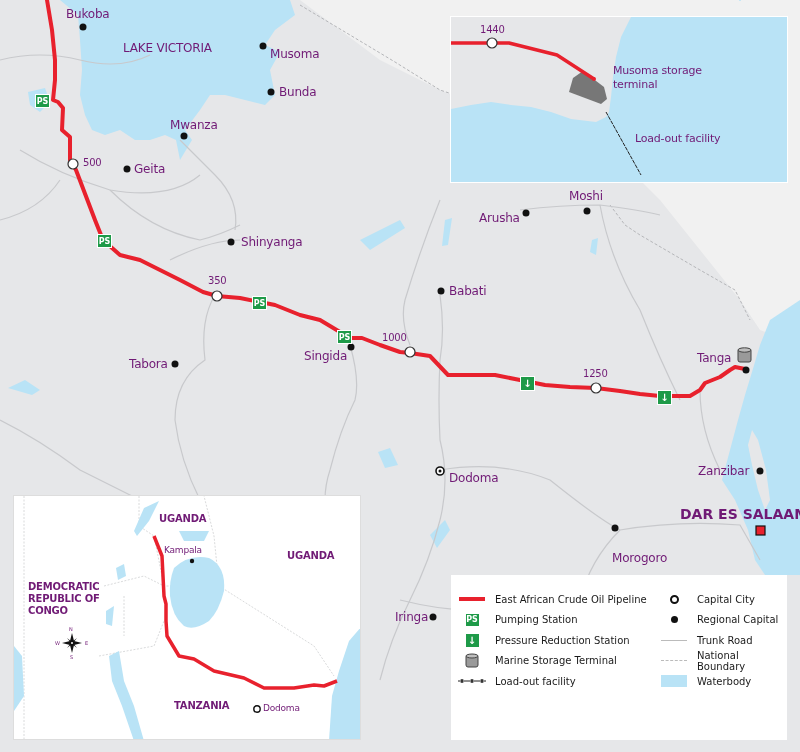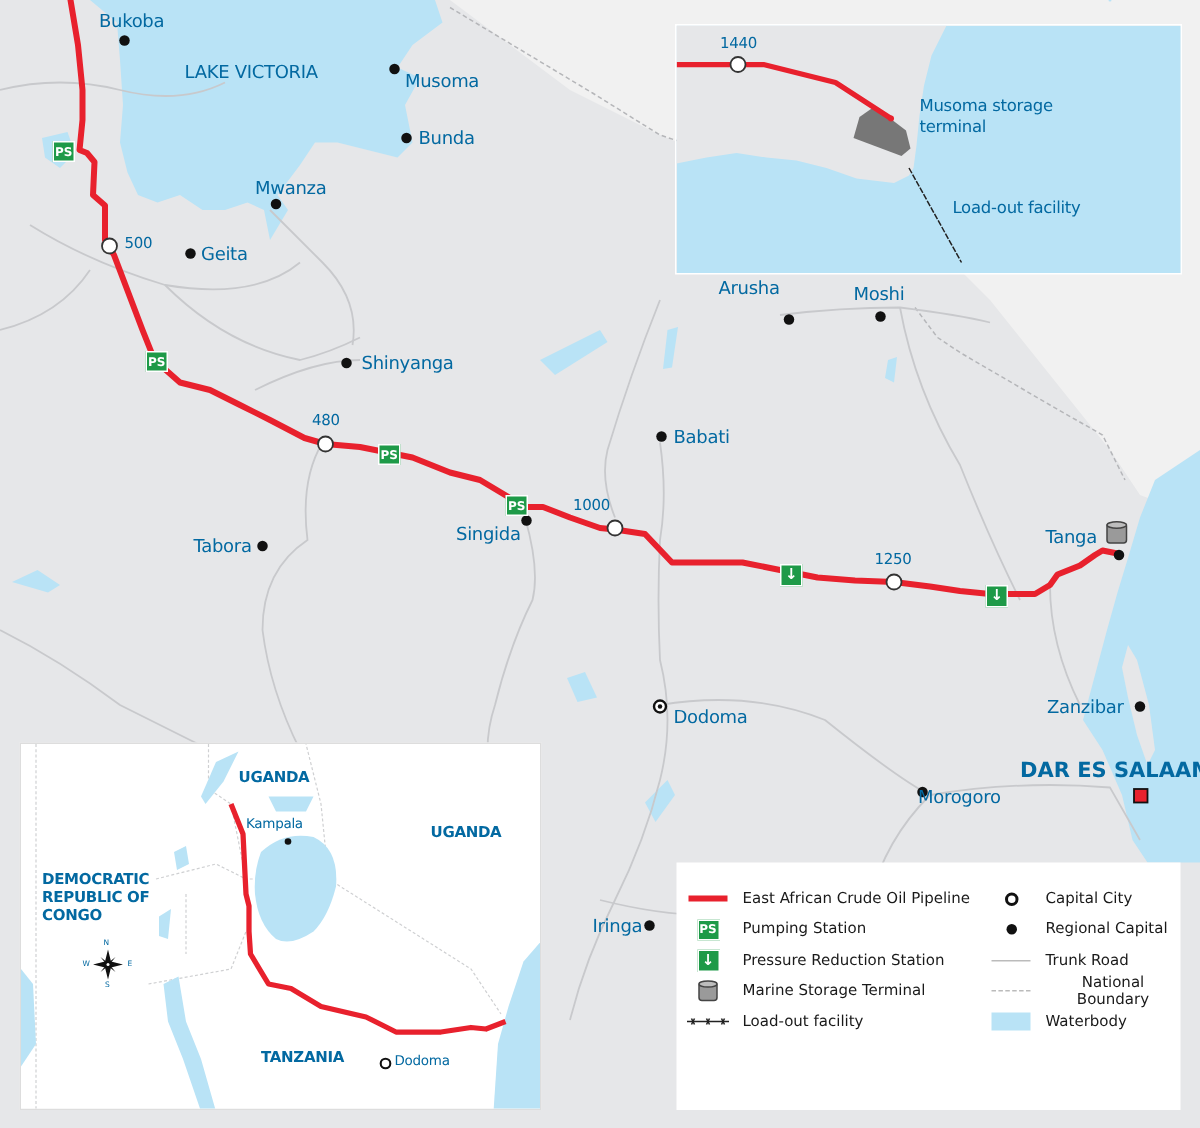--- a/index.html
+++ b/index.html
@@ -1,25 +1,25 @@
 <!DOCTYPE html>
 <html><head>
 <meta charset="utf-8">
 <style>
   * { box-sizing: border-box; margin: 0; padding: 0; }
   html, body { width: 800px; height: 752px; overflow: hidden; background: #e6e7e9; }
   body { font-family: "DejaVu Sans", sans-serif; position: relative; }
   #map { position: absolute; left: 0; top: 0; width: 800px; height: 752px; }
-  .lbl { position: absolute; font-size: 12px; color: #0369a1; white-space: nowrap; line-height: 1; letter-spacing: -0.2px; }
+  .lbl { position: absolute; font-size: 12px; color: #701a75; white-space: nowrap; line-height: 1; letter-spacing: -0.2px; }
   .lbl.small { font-size: 10px; }
   .lbl.bold { font-weight: bold; font-size: 14px; letter-spacing: 0; }
   .lbl.country { font-weight: bold; font-size: 10px; line-height: 1.15; }
   .inset-main { position: absolute; left: 13px; top: 495px; width: 348px; height: 245px; background: #fff; border: 1px solid #ddd; overflow: hidden; }
   .inset-detail { position: absolute; left: 450px; top: 16px; width: 338px; height: 167px; overflow: hidden; border: 1px solid #fff; }
-  .legend { position: absolute; left: 451px; top: 575px; width: 336px; height: 165px; background: #fff; padding: 14px 10px 0 12px; text-align: center; }
+  .legend { position: absolute; left: 451px; top: 575px; width: 336px; height: 165px; background: #fff; padding: 14px 10px 0 12px; }
   .leg-col { position: absolute; top: 14px; }
   .leg-item { display: flex; align-items: center; height: 20.5px; font-size: 10px; color: #1a1a1a; }
   .leg-sym { width: 30px; height: 14px; display: flex; align-items: center; justify-content: center; margin-right: 8px; flex-shrink: 0; }
   .ps-badge { display: inline-flex; align-items: center; justify-content: center; background: #1e9a48; color: #fff; font-weight: bold; font-size: 8px; width: 15px; height: 14px; border: 1px solid #fff; }
   .prs-badge { display: inline-flex; align-items: center; justify-content: center; background: #1e9a48; color: #fff; font-weight: bold; font-size: 10px; width: 15px; height: 15px; border: 1px solid #fff; }
 </style>
 </head>
 <body>
 
 <svg id="map" width="800" height="752" viewBox="0 0 800 752" xmlns="http://www.w3.org/2000/svg">
@@ -114,31 +114,31 @@
 <span class="lbl" style="left:123px;top:42px;">LAKE VICTORIA</span>
 <span class="lbl" style="left:66px;top:8px;">Bukoba</span>
 <span class="lbl" style="left:270px;top:48px;">Musoma</span>
 <span class="lbl" style="left:279px;top:86px;">Bunda</span>
 <span class="lbl" style="left:170px;top:119px;">Mwanza</span>
 <span class="lbl" style="left:134px;top:163px;">Geita</span>
 <span class="lbl" style="left:241px;top:236px;">Shinyanga</span>
 <span class="lbl" style="left:129px;top:358px;">Tabora</span>
 <span class="lbl" style="left:304px;top:350px;">Singida</span>
 <span class="lbl" style="left:449px;top:285px;">Babati</span>
-<span class="lbl" style="left:479px;top:186px;">Arusha</span>
+<span class="lbl" style="left:479px;top:212px;">Arusha</span>
 <span class="lbl" style="left:569px;top:190px;">Moshi</span>
 <span class="lbl" style="left:697px;top:352px;">Tanga</span>
 <span class="lbl" style="left:449px;top:472px;">Dodoma</span>
 <span class="lbl" style="left:698px;top:465px;">Zanzibar</span>
 <span class="lbl bold" style="left:680px;top:507px;">DAR ES SALAAM</span>
-<span class="lbl" style="left:612px;top:525px;">Morogoro</span>
+<span class="lbl" style="left:612px;top:552px;">Morogoro</span>
 <span class="lbl" style="left:395px;top:611px;">Iringa</span>
 
 <span class="lbl small" style="left:83px;top:158px;">500</span>
-<span class="lbl small" style="left:208px;top:276px;">480</span>
+<span class="lbl small" style="left:208px;top:276px;">350</span>
 <span class="lbl small" style="left:382px;top:333px;">1000</span>
 <span class="lbl small" style="left:583px;top:369px;">1250</span>
 
 <div class="inset-detail">
   <svg width="338" height="167" viewBox="0 0 338 167" xmlns="http://www.w3.org/2000/svg">
     <rect width="338" height="167" fill="#b9e3f6"></rect>
     <path d="M0,0 L180,0 L170,20 L165,40 L162,60 L160,80 L158,95 L155,100 L145,105 L120,102 L100,95 L80,90 L60,88 L40,85 L20,88 L0,92 Z" fill="#e6e7e9"></path>
     <line x1="155" y1="95" x2="190" y2="158" stroke="#222" stroke-width="1" stroke-dasharray="4,1"></line>
     <polygon points="122,61 132,54 153,70 156,82 150,87 118,75" fill="#777"></polygon>
     <polyline points="0,26 42,26 58,26 106,38 143,62" fill="none" stroke="#e8212d" stroke-width="3.5" stroke-linejoin="round"></polyline>

